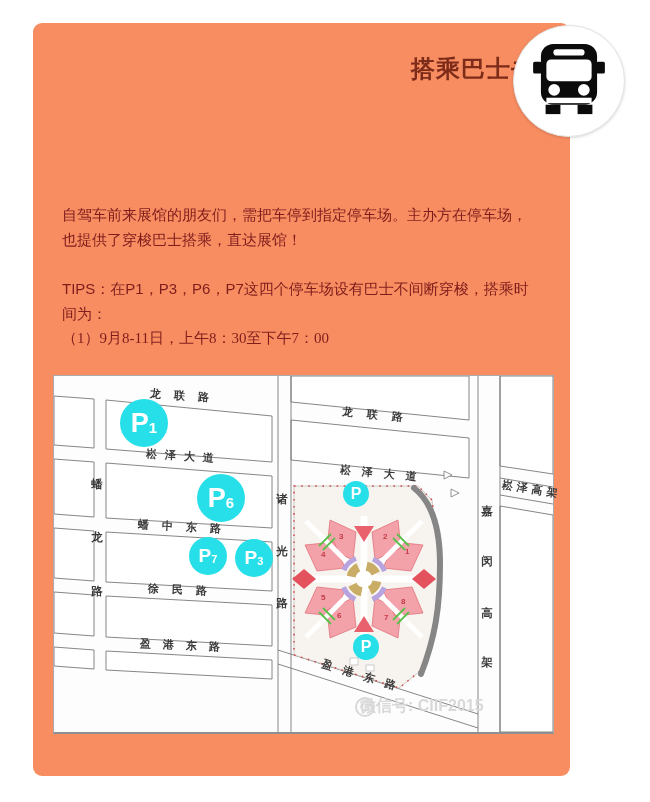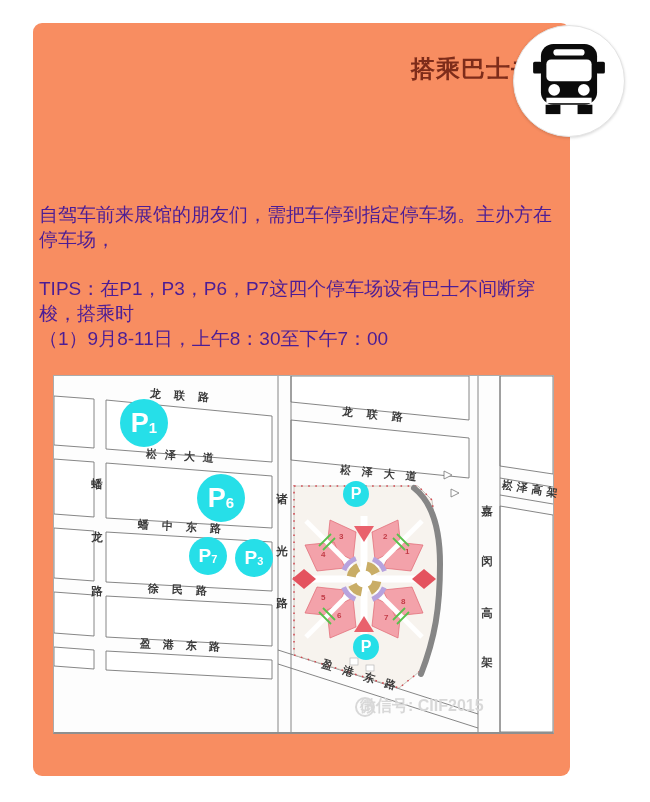--- a/index.html
+++ b/index.html
@@ -7,21 +7,21 @@
         font-family:"Liberation Sans","DejaVu Sans",sans-serif;}
   .card{position:absolute;left:33px;top:23px;width:537px;height:753px;
         background:#f88d61;border-radius:9px;}
   .main-title{position:absolute;right:64px;top:53px;font-size:24px;font-weight:bold;
         color:#7e2c1a;letter-spacing:1px;}
   .badge{position:absolute;left:513px;top:25px;width:110px;height:110px;border-radius:50%;
         background:#fff;border:1px solid #e3e3e3;box-shadow:0 1px 3px rgba(0,0,0,.15);
         display:flex;align-items:center;justify-content:center;}
   .intro-heading{position:absolute;left:13px;top:151px;width:511px;text-align:center;
         font-size:17px;font-weight:bold;color:#4d332a;}
-  .txt{position:absolute;left:6px;width:516px;font-size:19px;color:#4c1d95;line-height:25px;}
+  .txt{position:absolute;left:29px;width:516px;font-size:15px;color:#7f1d1d;line-height:25px;}
   
   .map{position:absolute;left:53px;top:375px;width:499px;height:356px;background:#fdfdfd;
        border:1px solid #ababab;border-bottom:2px solid #8f8f8f;}
   .map svg{position:absolute;left:0;top:0;}
   .rlabel{position:absolute;font-size:11px;font-weight:600;color:#3a3a3a;white-space:nowrap;
           transform-origin:left center;line-height:11px;}
   .vlabel{position:absolute;font-size:11.5px;font-weight:600;color:#3a3a3a;
           writing-mode:vertical-rl;text-orientation:upright;line-height:14px;}
   .pmark{position:absolute;border-radius:50%;background:#26dfe8;color:#fff;font-weight:bold;
          display:flex;align-items:center;justify-content:center;}
@@ -35,23 +35,25 @@
   .wmark{position:absolute;left:300px;top:320px;display:flex;align-items:center;gap:6px;
          color:#d7d7d7;font-size:16px;font-weight:bold;opacity:.95;}
 </style>
 </head>
 <body>
 
 <div class="page">
   <div class="card">
 
     <div class="txt" style="top:179px;">自驾车前来展馆的朋友们，需把车停到指定停车场。主办方在停车场，</div>
+    <div class="txt" style="top:204px;">也提供了穿梭巴士搭乘，直达展馆！</div>
 
     <div class="txt" style="top:253px;">TIPS：在P1，P3，P6，P7这四个停车场设有巴士不间断穿梭，搭乘时</div>
-    <div class="txt" style="top:303px;">（1）9月8-11日，上午8：30至下午7：00</div>
+    <div class="txt" style="top:278px;">间为：</div>
+    <div class="txt" style="top:303px;font-family:Liberation Serif, serif;">（1）9月8-11日，上午8：30至下午7：00</div>
   </div>
 
   <div class="main-title">搭乘巴士去展馆</div>
 
   <div class="badge">
     <span>
       <svg width="78" height="78" viewBox="0 0 100 100">
         <rect x="14" y="5" width="72" height="78" rx="16" fill="#0b0b0b"></rect>
         <rect x="4" y="28" width="11" height="15" rx="2" fill="#0b0b0b"></rect>
         <rect x="85" y="28" width="11" height="15" rx="2" fill="#0b0b0b"></rect>

